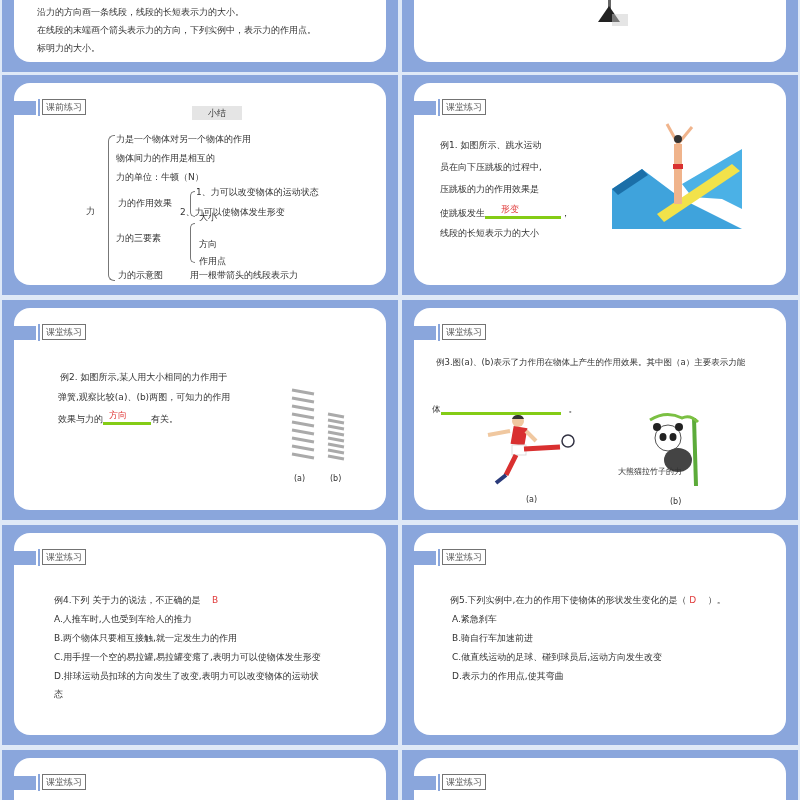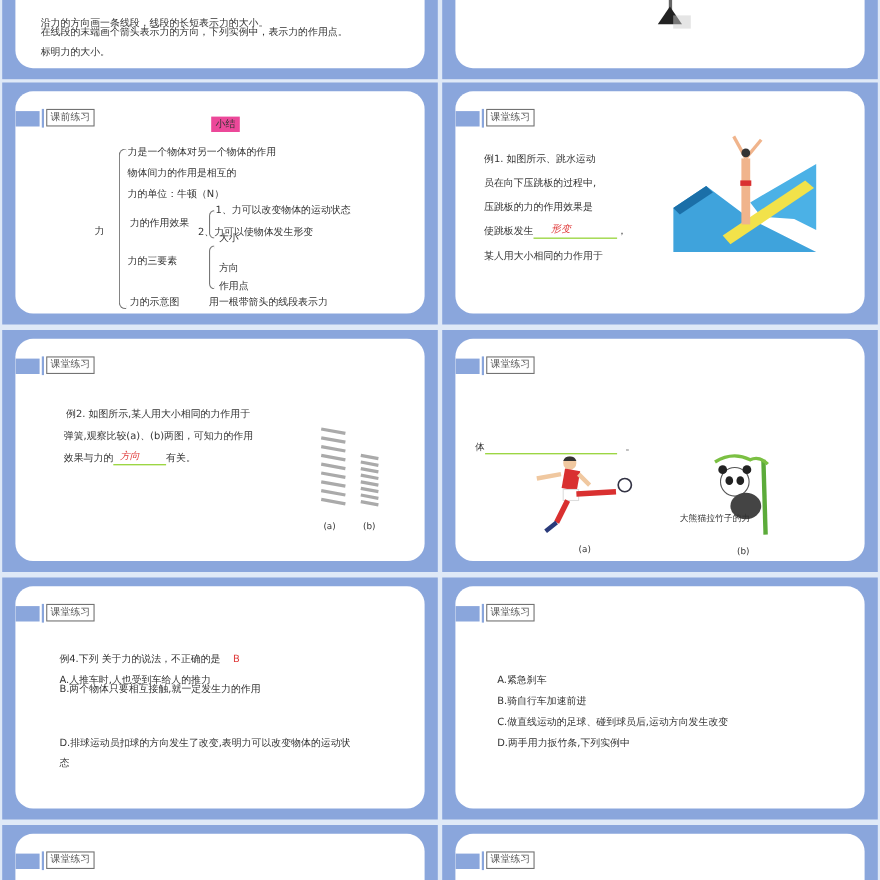--- a/index.html
+++ b/index.html
@@ -5,51 +5,51 @@
   html, body { margin:0; padding:0; }
   body { width:800px; height:800px; background:#dfe9f7; position:relative; overflow:hidden;
          font-family:"DejaVu Sans","Liberation Sans",sans-serif; color:#333; }
   .slide { position:absolute; width:396px; background:#8aa6dc; overflow:hidden; }
   .card { position:absolute; left:12px; right:12px; top:8px; bottom:10px; background:#fff; border-radius:16px; overflow:hidden; }
   .tag-bar { position:absolute; left:0; top:18px; width:22px; height:14px; background:#8aa6dc; }
   .tag-line { position:absolute; left:24px; top:16px; width:2px; height:17px; background:#8aa6dc; }
   .tag { position:absolute; left:28px; top:16px; font-size:9px; color:#555; border:1px solid #737373; padding:1px 3px; background:#fff; line-height:12px; }
   .t { position:absolute; font-size:9px; line-height:12px; color:#333; white-space:nowrap; }
   .red { color:#e03a3a; }
-  .uline { display:inline-block; border-bottom:1px solid #84cc16; vertical-align:bottom; height:11px; position:relative;font-style:italic; }
+  .uline { display:inline-block; border-bottom:3px solid #84cc16; vertical-align:bottom; height:11px; position:relative; }
   .uline span { position:absolute; left:6px; bottom:1px; }
   .brace { position:absolute; border:1px solid #777; border-right:none; border-radius:6px 0 0 6px; }
 </style>
 </head>
 <body>
 
 <div class="slide" style="left:2px; top:-148px; height:220px;">
   <div class="card">
-    <div class="t" style="left:23px; top:156px;">沿力的方向画一条线段，线段的长短表示力的大小。</div>
+    <div class="t" style="left:23px; top:146px;">沿力的方向画一条线段，线段的长短表示力的大小。</div>
     <div class="t" style="left:23px; top:164px;">在线段的末端画个箭头表示力的方向，下列实例中，表示力的作用点。</div>
     <div class="t" style="left:23px; top:182px;">标明力的大小。</div>
   </div>
 </div>
 
 <div class="slide" style="left:402px; top:-148px; height:220px;">
   <div class="card">
     <svg style="position:absolute; left:170px; top:140px;" width="50" height="30">
       <rect x="24" y="0" width="3" height="12" fill="#666"></rect>
       <polygon points="25,6 14,22 36,22" fill="#222"></polygon>
       <rect x="28" y="14" width="16" height="12" fill="#ccc" opacity="0.5"></rect>
     </svg>
   </div>
 </div>
 
 <div class="slide" style="left:2px; top:75px; height:220px;">
   <div class="card">
     <div class="tag-bar"></div>
     <div class="tag-line"></div>
     <div class="tag">课前练习</div>
-    <div class="t" style="left:178px; top:23px; background:#ec4899; padding:1px 4px;">小结</div>
+    <div class="t" style="left:178px; top:23px; background:#e5e5e5; padding:1px 16px;">小结</div>
     <div class="t" style="left:72px; top:122px;">力</div>
     <div class="brace" style="left:94px; top:52px; width:6px; height:144px;"></div>
     <div class="t" style="left:102px; top:50px;">力是一个物体对另一个物体的作用</div>
     <div class="t" style="left:102px; top:69px;">物体间力的作用是相互的</div>
     <div class="t" style="left:102px; top:88px;">力的单位：牛顿（N）</div>
     <div class="t" style="left:104px; top:114px;">力的作用效果</div>
     <div class="brace" style="left:176px; top:108px; width:4px; height:24px;"></div>
     <div class="t" style="left:182px; top:103px;">1、力可以改变物体的运动状态</div>
     <div class="t" style="left:166px; top:123px;">2、力可以使物体发生形变</div>
     <div class="t" style="left:102px; top:149px;">力的三要素</div>
@@ -66,21 +66,21 @@
   <div class="card">
     <div class="tag-bar"></div>
     <div class="tag-line"></div>
     <div class="tag">课堂练习</div>
     <div class="t" style="left:26px; top:56px;">例1. 如图所示、跳水运动</div>
     <div class="t" style="left:26px; top:78px;">员在向下压跳板的过程中,</div>
     <div class="t" style="left:26px; top:100px;">压跳板的力的作用效果是</div>
     <div class="t" style="left:26px; top:122px;">
       <span>使跳板发生</span><span class="uline" style="width:76px;"><span class="red" style="left:16px;">形变</span></span><span>，</span>
     </div>
-    <div class="t" style="left:26px; top:144px;">某人用大小相同的力作用于</div>
+    <div class="t" style="left:26px; top:144px;">线段的长短表示力的大小</div>
     <svg style="position:absolute; left:198px; top:36px;" width="140" height="115">
       <polygon points="0,70 30,50 70,80 130,110 40,110 0,110" fill="#3fa3dc"></polygon>
       <polygon points="0,70 30,50 36,56 6,76" fill="#1b6fa8"></polygon>
       <polygon points="70,65 130,30 130,90 110,80 80,78" fill="#4bb1e6"></polygon>
       <polygon points="45,95 120,45 128,52 52,103" fill="#f2e24a"></polygon>
       <rect x="62" y="25" width="8" height="60" fill="#f0b48c"></rect>
       <rect x="61" y="45" width="10" height="5" fill="#d93030"></rect>
       <line x1="66" y1="25" x2="55" y2="5" stroke="#f0b48c" stroke-width="3"></line>
       <line x1="66" y1="25" x2="80" y2="8" stroke="#f0b48c" stroke-width="3"></line>
       <circle cx="66" cy="20" r="4" fill="#333"></circle>
@@ -111,20 +111,21 @@
     <div class="t" style="left:280px; top:165px; font-size:8px;">(a)</div>
     <div class="t" style="left:316px; top:165px; font-size:8px;">(b)</div>
   </div>
 </div>
 
 <div class="slide" style="left:402px; top:300px; height:220px;">
   <div class="card">
     <div class="tag-bar"></div>
     <div class="tag-line"></div>
     <div class="tag">课堂练习</div>
+    <div class="t" style="left:22px; top:48px; font-size:8.5px;">例3.图(a)、(b)表示了力作用在物体上产生的作用效果。其中图（a）主要表示力能</div>
     <div class="t" style="left:18px; top:93px; font-size:8.5px;">
       <span>体</span><span class="uline" style="width:120px;"></span>&nbsp;&nbsp;&nbsp;<span>。</span>
     </div>
     <svg style="position:absolute; left:66px; top:105px;" width="100" height="72">
       <circle cx="38" cy="8" r="6" fill="#f0c8a0"></circle>
       <path d="M38,2 a6,6 0 0 1 6,4 l-12,0 a6,6 0 0 1 6,-4z" fill="#333"></path>
       <rect x="32" y="14" width="14" height="18" fill="#d93030" transform="rotate(10 39 23)"></rect>
       <line x1="30" y1="18" x2="8" y2="22" stroke="#f0c8a0" stroke-width="4"></line>
       <line x1="46" y1="18" x2="56" y2="28" stroke="#f0c8a0" stroke-width="4"></line>
       <rect x="32" y="32" width="14" height="10" fill="#fff" stroke="#ddd"></rect>
@@ -151,35 +152,39 @@
 
 <div class="slide" style="left:2px; top:525px; height:220px;">
   <div class="card">
     <div class="tag-bar"></div>
     <div class="tag-line"></div>
     <div class="tag">课堂练习</div>
     <div class="t" style="left:40px; top:61px;">
       <span>例4.下列 关于力的说法，不正确的是</span>&nbsp;&nbsp;&nbsp;&nbsp;<span class="red">B</span>
     </div>
     <div class="t" style="left:40px; top:80px;">A.人推车时,人也受到车给人的推力</div>
-    <div class="t" style="left:40px; top:88px;">B.两个物体只要相互接触,就一定发生力的作用</div>
+    <div class="t" style="left:40px; top:99px;">B.两个物体只要相互接触,就一定发生力的作用</div>
+    <div class="t" style="left:40px; top:118px;">C.用手捏一个空的易拉罐,易拉罐变瘪了,表明力可以使物体发生形变</div>
     <div class="t" style="left:40px; top:137px;">D.排球运动员扣球的方向发生了改变,表明力可以改变物体的运动状</div>
     <div class="t" style="left:40px; top:155px;">态</div>
   </div>
 </div>
 
 <div class="slide" style="left:402px; top:525px; height:220px;">
   <div class="card">
     <div class="tag-bar"></div>
     <div class="tag-line"></div>
     <div class="tag">课堂练习</div>
+    <div class="t" style="left:36px; top:61px;">
+      <span>例5.下列实例中,在力的作用下使物体的形状发生变化的是（</span>&nbsp;<span class="red">D</span>&nbsp;&nbsp;&nbsp;&nbsp;<span>）。</span>
+    </div>
     <div class="t" style="left:38px; top:80px;">A.紧急刹车</div>
     <div class="t" style="left:38px; top:99px;">B.骑自行车加速前进</div>
     <div class="t" style="left:38px; top:118px;">C.做直线运动的足球、碰到球员后,运动方向发生改变</div>
-    <div class="t" style="left:38px; top:137px;">D.两手用力扳竹条,下列实例中</div>
+    <div class="t" style="left:38px; top:137px;">D.表示力的作用点,使其弯曲</div>
   </div>
 </div>
 
 <div class="slide" style="left:2px; top:750px; height:220px;">
   <div class="card">
     <div class="tag-bar"></div>
     <div class="tag-line"></div>
     <div class="tag">课堂练习</div>
   </div>
 </div>

